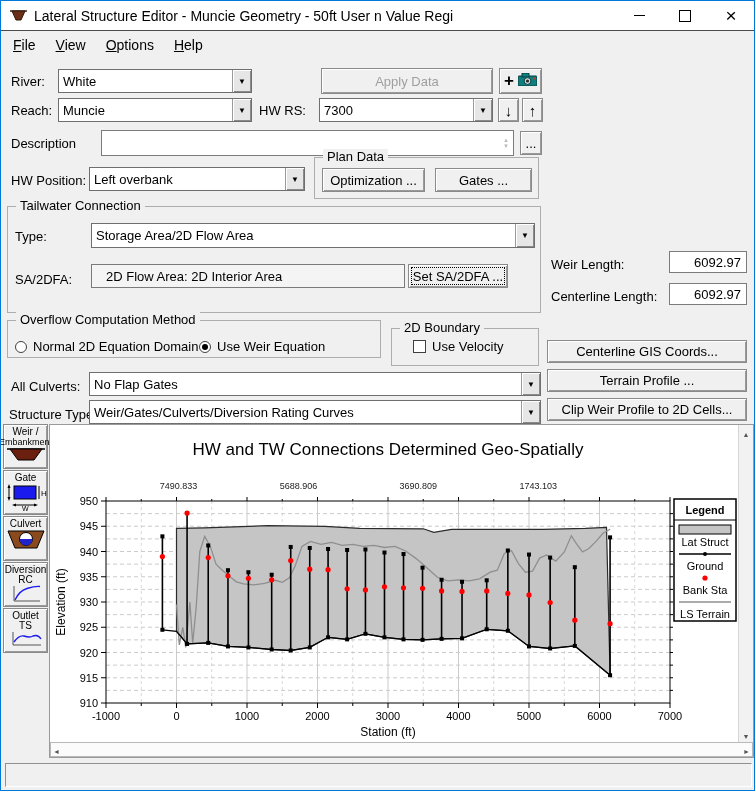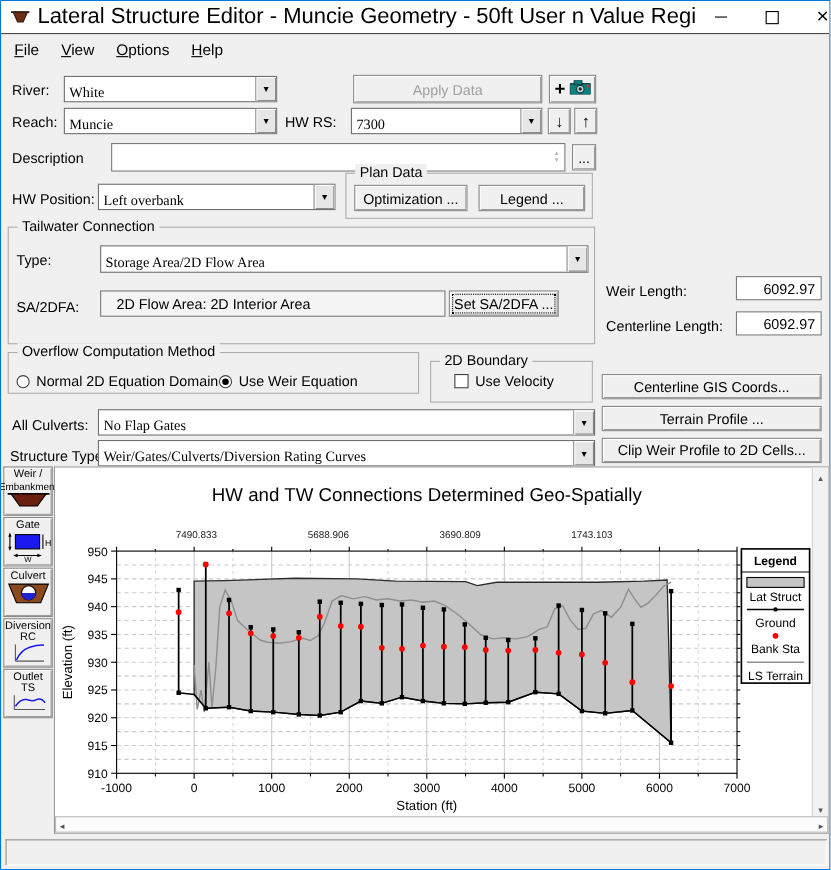--- a/index.html
+++ b/index.html
@@ -1,34 +1,34 @@
 <!DOCTYPE html>
 <html><head>
 <meta charset="utf-8">
 <style>
   html,body{margin:0;padding:0;background:#d8d8d8;}
   .win{position:relative;width:755px;height:791px;background:#f0f0f0;border:1px solid #0078d7;
        font-family:"Liberation Sans",sans-serif;font-size:13px;color:#000;overflow:hidden;box-sizing:border-box;}
   
   .titlebar{position:absolute;left:0;top:0;width:100%;height:30px;background:#ffffff;border-bottom:1px solid #4a4a4a;display:flex;align-items:center;box-sizing:border-box;}
   .title-icon{margin-left:9px;display:flex;align-items:center;}
-  .title-text{margin-left:7px;font-size:20px;white-space:nowrap;}
+  .title-text{margin-left:7px;font-size:14px;white-space:nowrap;}
   .cap-btns{margin-left:auto;display:flex;height:100%;}
   .cap-btn{width:46px;height:100%;display:flex;align-items:center;justify-content:center;}
   .glyph-min::after{content:"";display:block;width:11px;height:1px;background:#000;}
   .glyph-max::after{content:"";display:block;width:10px;height:10px;border:1px solid #000;}
   .glyph-close::after{content:"\00D7";font-size:19px;line-height:10px;}
   
   .menubar{position:absolute;left:0;top:30px;width:100%;height:28px;display:flex;align-items:center;padding-left:2px;box-sizing:border-box;}
   .menu-item{padding:5px 10px;font-size:14px;}
   .menu-item u{text-decoration:underline;}
   
   .lbl{position:absolute;white-space:nowrap;text-align:center;}
   
-  .combo{position:absolute;background:#fff;border:1px solid #6f6f6f;box-sizing:border-box;display:flex;align-items:flex-end;font-family:Liberation Serif, serif;}
+  .combo{position:absolute;background:#fff;border:1px solid #6f6f6f;box-sizing:border-box;display:flex;align-items:center;}
   .combo-text{padding-left:4px;white-space:nowrap;overflow:hidden;}
   .combo-arrow{margin-left:auto;width:18px;height:100%;background:#e6e6e6;border-left:1px solid #9a9a9a;
      box-shadow:inset 1px 1px 0 #fff, inset -1px -1px 0 #8a8a8a;display:flex;align-items:center;justify-content:center;}
   .combo-arrow::after{content:"\25BC";font-size:8px;color:#000;}
   
   .btn{position:absolute;background:#f0f0f0;border:1px solid #8a8a8a;box-shadow:inset 1px 1px 0 #ffffff, inset -1px -1px 0 #9a9a9a;
      display:flex;align-items:center;justify-content:center;box-sizing:border-box;white-space:nowrap;}
   .btn.disabled{color:#9f9f9f;}
   .btn.focus{outline:1px dotted #000;outline-offset:-4px;}
   .glyph-plus-cam{gap:4px;}
@@ -133,21 +133,21 @@
 
   <span class="lbl" style="left:10px;top:172px">HW Position:</span>
   <div class="combo" style="left:88px;top:166px;width:216px;height:24px">
     <span class="combo-text">Left overbank</span>
     <span class="combo-arrow"></span>
   </div>
   <div class="group" style="left:313px;top:156px;width:225px;height:42px">
     <span class="group-title">Plan Data</span>
   </div>
   <div class="btn" style="left:321px;top:167px;width:103px;height:24px">Optimization ...</div>
-  <div class="btn" style="left:434px;top:167px;width:97px;height:24px">Legend ...</div>
+  <div class="btn" style="left:434px;top:167px;width:97px;height:24px">Gates ...</div>
 
   <div class="group" style="left:6px;top:205px;width:534px;height:107px">
     <span class="group-title">Tailwater Connection</span>
   </div>
   <span class="lbl" style="left:14px;top:228px">Type:</span>
   <div class="combo" style="left:90px;top:222px;width:444px;height:25px">
     <span class="combo-text">Storage Area/2D Flow Area</span>
     <span class="combo-arrow"></span>
   </div>
   <span class="lbl" style="left:14px;top:271px">SA/2DFA:</span>

